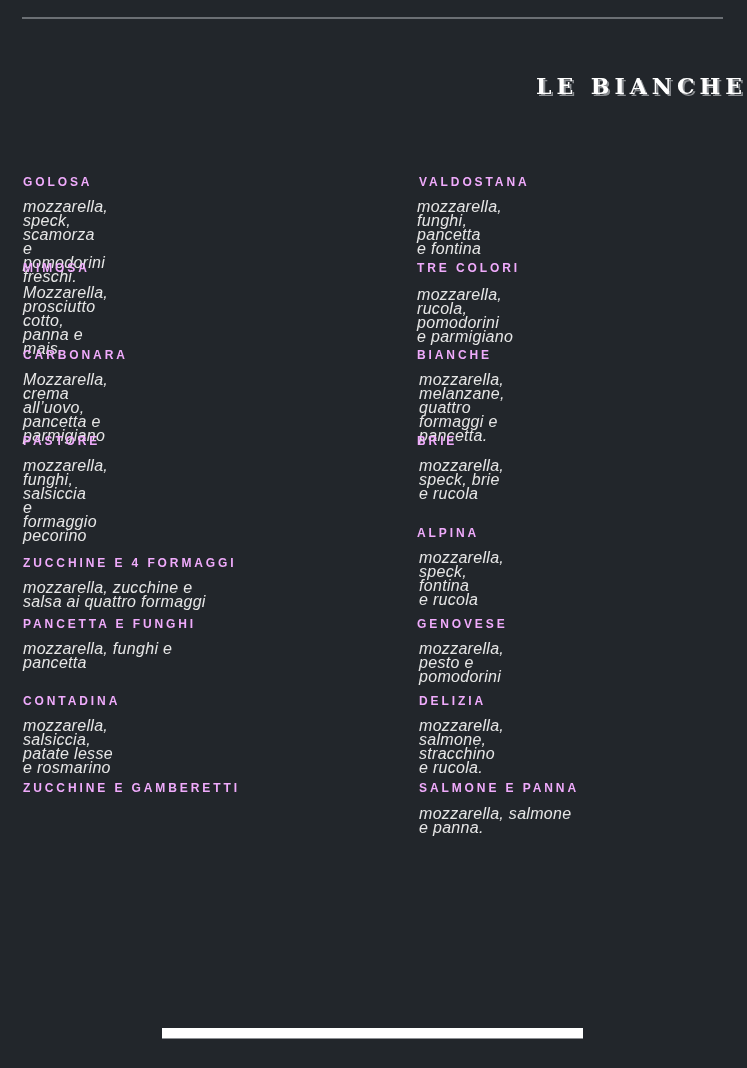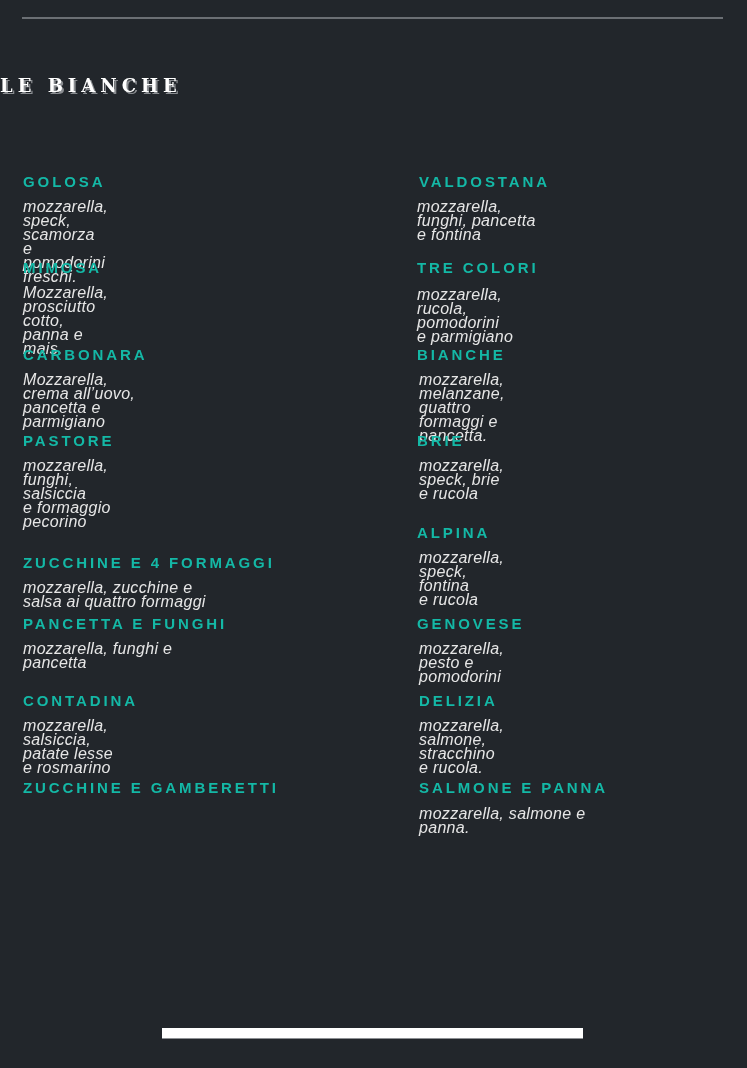--- a/index.html
+++ b/index.html
@@ -9,37 +9,37 @@
     position: relative;
     font-family: "Liberation Sans", sans-serif;
     color: #ffffff;
   }
   .top-rule {
     position: absolute; left: 22px; top: 17px; width: 701px; height: 2px;
     background: #6b6f74;
   }
   .page-title {
     position: absolute; left: 0; width: 747px; top: 70px;
-    text-align: left;
+    text-align: right;
     font-family: "DejaVu Serif", serif;
     font-weight: bold;
-    font-size: 18px;
+    font-size: 22px;
     letter-spacing: 5px;
     color: #ffffff;
     text-shadow: 2px 2px 0 #8a8d91;
     line-height: 32px;
   }
   .item { position: absolute; }
   .item-title {
     font-family: "Liberation Sans", sans-serif;
     font-weight: bold;
-    font-size: 15px;
+    font-size: 12px;
     letter-spacing: 2.9px;
     line-height: 16px;
-    color: #14b8a6;
+    color: #f0abfc;
     white-space: nowrap;
   }
   .item-desc {
     font-family: "Liberation Sans", sans-serif;
     font-style: italic;
     font-size: 16px;
     letter-spacing: 0.3px;
     line-height: 14px;
     color: #e6e6e6;
     white-space: pre-line;

